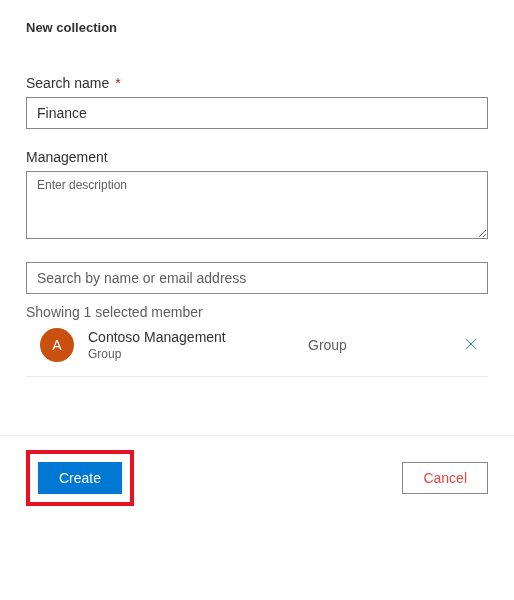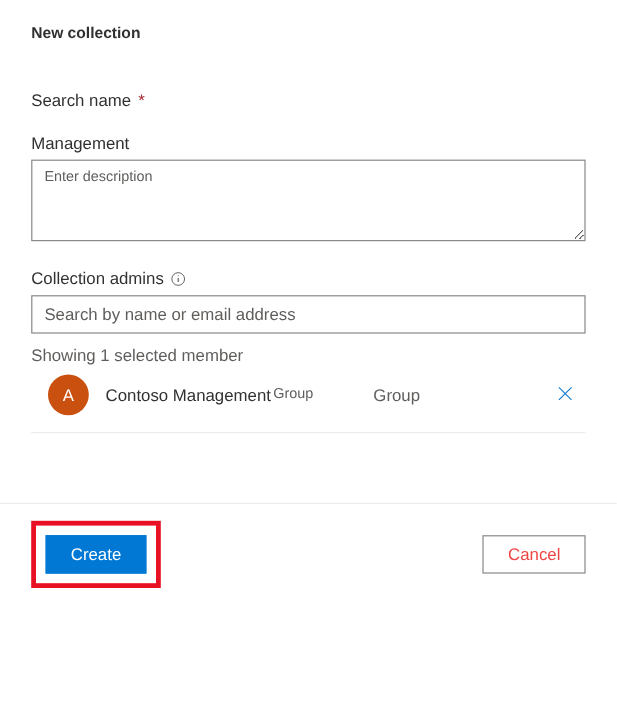--- a/index.html
+++ b/index.html
@@ -101,21 +101,21 @@
       display: flex;
       align-items: center;
       justify-content: center;
       font-size: 14px;
       font-weight: 400;
       margin-right: 14px;
       flex-shrink: 0;
     }
     .member-info {
       display: flex;
-      flex-direction: row;
+      flex-direction: column;
       gap: 2px;
       min-width: 170px;
     }
     .member-name {
       font-size: 14px;
       color: #323130;
     }
     .member-type-small {
       font-size: 12px;
       color: #605e5c;
@@ -181,38 +181,29 @@
 </head>
 <body>
 
 <h1 class="page-title">New collection</h1>
 
 <div class="field-group">
   <label class="field-label">
     <span>Search name</span>
     <span class="required">*</span>
   </label>
+  <input type="text" class="text-input" value="Finance" style="">
 </div>
 
 <div class="field-group">
   <label class="field-label">Management</label>
   <textarea class="textarea" placeholder="Enter description" style=""></textarea>
 </div>
 
 <div class="field-group">
-  <div class="label-with-info">
-    <label class="field-label" style="margin-bottom:0;">Collection admins</label>
-    <span class="info-icon">
-      <svg viewBox="0 0 16 16" fill="none" stroke="currentColor" stroke-width="1">
-        <circle cx="8" cy="8" r="6.5"></circle>
-        <line x1="8" y1="7" x2="8" y2="11" stroke-width="1.2"></line>
-        <circle cx="8" cy="4.7" r="0.6" fill="currentColor" stroke="none"></circle>
-      </svg>
-    </span>
-  </div>
   <input type="text" class="text-input" placeholder="Search by name or email address" style="">
   <div class="selected-count">Showing 1 selected member</div>
 
   <div class="member-row">
     <div class="avatar">A</div>
     <div class="member-info">
       <span class="member-name">Contoso Management</span>
       <span class="member-type-small">Group</span>
     </div>
     <div class="member-type-col">Group</div>

